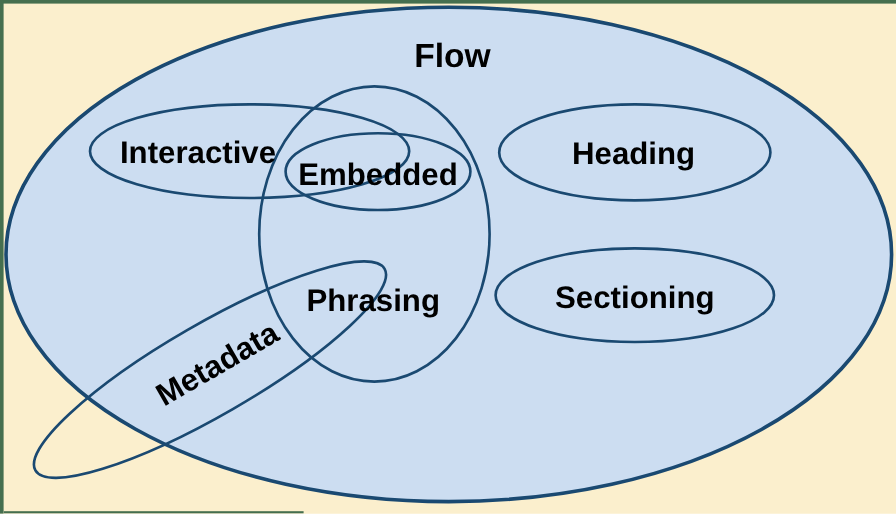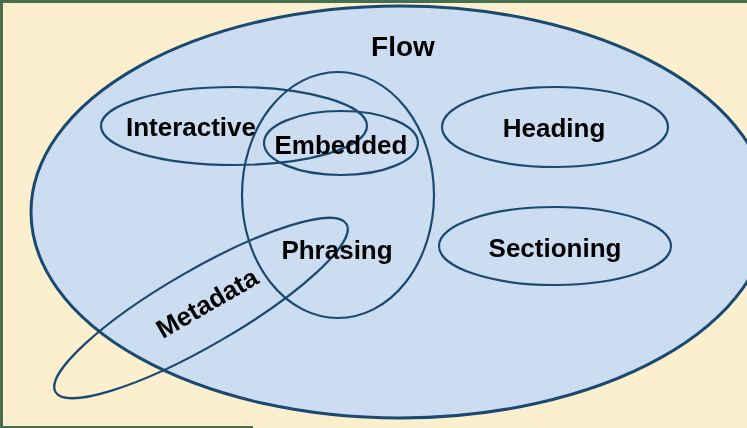--- a/index.html
+++ b/index.html
@@ -6,21 +6,20 @@
   html,body { margin:0; padding:0; }
   body { font-family:"Liberation Sans", sans-serif; background:#fff; }
   .canvas {
     position:relative;
     width:747px; height:428px;
     box-sizing:border-box;
     background:var(--bg);
     border-top:3px solid var(--frame);
     border-left:3px solid var(--frame);
     overflow:hidden;
-    padding-left:26px;
   }
   .canvas svg { display:block; }
   .frame-strip-bottom {
     position:absolute; left:0; bottom:0;
     width:250px; height:2px;
     background:var(--frame);
   }
   .set-label {
     font-family:"Liberation Sans", sans-serif;
     font-weight:bold;

